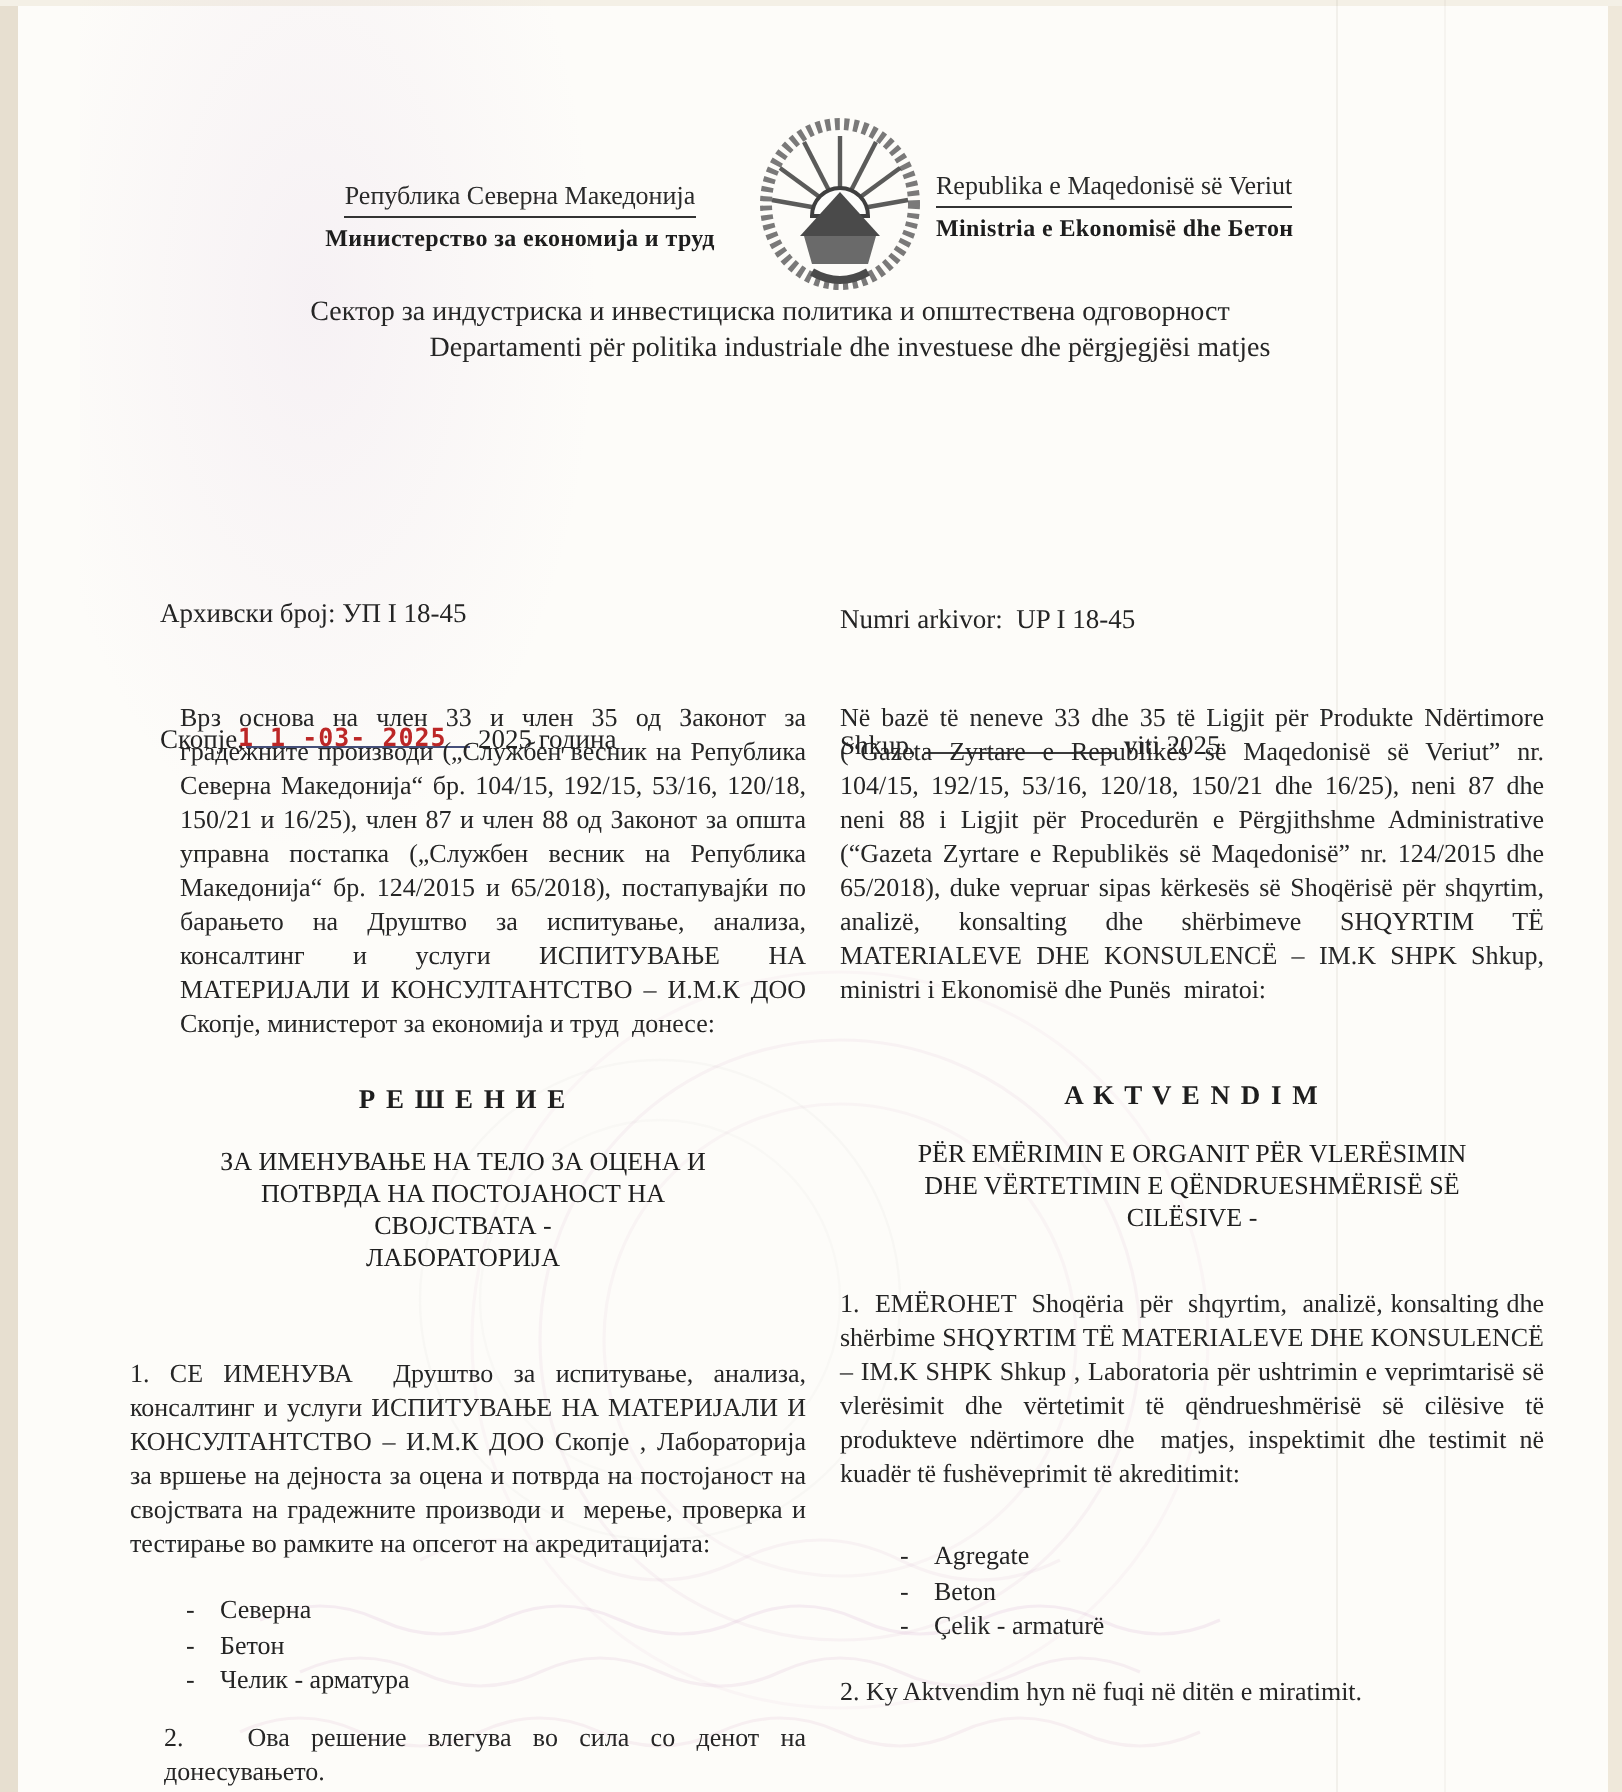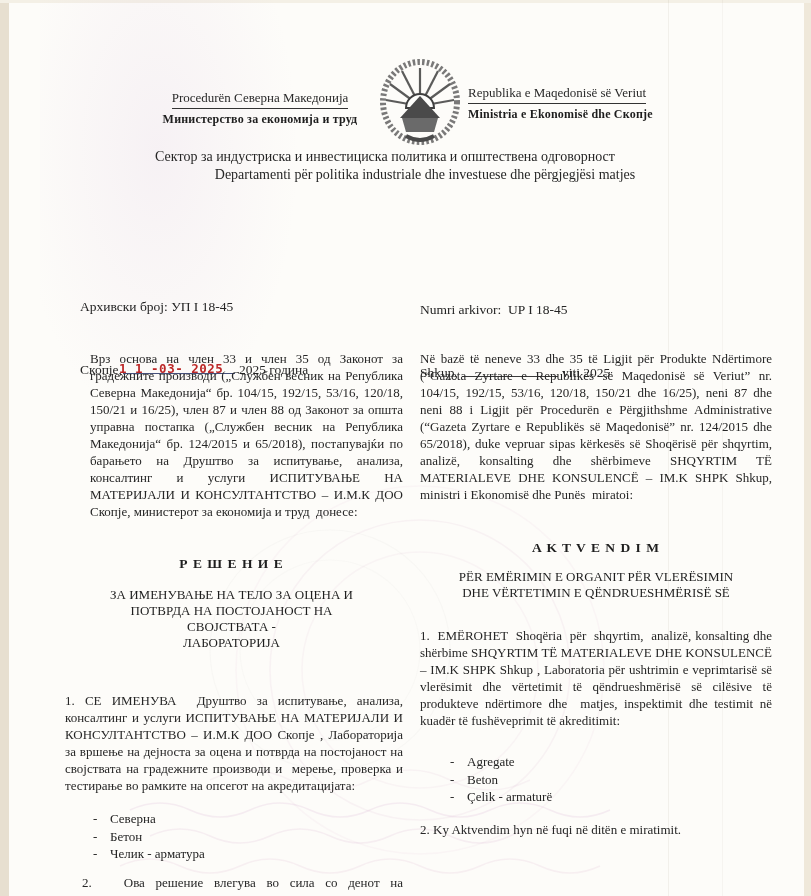--- a/index.html
+++ b/index.html
@@ -55,21 +55,21 @@
   .blank-line { display: inline-block; width: 96px; border-bottom: 1.2px solid #3a3a3a; height: 13px; margin: 0 4px; }
 
   
   .body-cols { position: absolute; left: 60px; top: 350px; width: 712px; display: flex; gap: 17px; }
   .col-mk { width: 343px; flex: none; }
   .col-sq { width: 352px; flex: none; }
   .para { font-size: 13px; line-height: 17px; text-align: justify; white-space: pre-wrap; color: #262626; }
   .col-mk .intro { margin-left: 30px; }
   .title { text-align: center; font-weight: bold; font-size: 13.5px; letter-spacing: 1px; white-space: pre-wrap; color: #1e1e1e; }
   .subtitle { text-align: center; font-weight: normal; font-size: 13px; line-height: 16px; color: #1e1e1e; }
-  .col-mk .title { margin-top: 36px; }
+  .col-mk .title { margin-top: 22px; }
   .col-sq .title { margin-top: 37px; }
   .col-mk .subtitle { margin-top: 15px; }
   .col-sq .subtitle { margin-top: 13px; }
   .col-mk .item1 { margin-top: 41px; margin-left: 5px; }
   .col-sq .item1 { margin-top: 26px; }
   .list { margin-top: 17px; font-size: 13px; line-height: 17.5px; }
   .col-mk .list { margin-left: 33px; margin-top: 16px; }
   .col-sq .list { margin-left: 30px; margin-top: 24px; }
   .li { display: flex; }
   .li .dash { width: 17px; flex: none; }
@@ -99,21 +99,21 @@
       <path d="M120 300 q40 -20 80 0 t80 0 t80 0 t80 0" opacity="0.10"></path>
     </g>
     <g fill="none" stroke="#9a9a9a" stroke-width="1.2">
       <circle cx="240" cy="170" r="120" opacity="0.05"></circle>
       <circle cx="240" cy="170" r="90" opacity="0.04"></circle>
     </g>
   </svg>
 
   <div class="hdr-left">
     <div class="hdr-small">
-      <span class="u">Procedurën Северна Македонија</span>
+      <span class="u">Република Северна Македонија</span>
     </div>
     <div class="hdr-big">Министерство за економија и труд</div>
   </div>
 
   <svg class="emblem" width="88" height="92" viewBox="0 0 88 92">
     <ellipse cx="44" cy="46" rx="37" ry="40" fill="none" stroke="#4e4e4e" stroke-width="6" stroke-dasharray="2.5 2.2" opacity="0.75"></ellipse>
     <g stroke="#3f3f3f" stroke-width="2.2" opacity="0.85">
       <line x1="44" y1="50" x2="44" y2="12"></line>
       <line x1="44" y1="50" x2="26" y2="15"></line>
       <line x1="44" y1="50" x2="62" y2="15"></line>
@@ -125,21 +125,21 @@
     <path d="M30 52 a14 14 0 0 1 28 0 z" fill="#fdfdfb" stroke="#3f3f3f" stroke-width="2"></path>
     <polygon points="24,62 44,40 64,62" fill="#4a4a4a"></polygon>
     <path d="M26 62 h36 l-4 14 h-28 z" fill="#5a5a5a" opacity="0.9"></path>
     <path d="M30 80 q14 8 28 0" fill="none" stroke="#4a4a4a" stroke-width="4"></path>
   </svg>
 
   <div class="hdr-right">
     <div class="hdr-small">
       <span class="u">Republika e Maqedonisë së Veriut</span>
     </div>
-    <div class="hdr-big">Ministria e Ekonomisë dhe Скопје</div>
+    <div class="hdr-big">Ministria e Ekonomisë dhe Бетон</div>
   </div>
 
   <div class="dept">
     <div>Сектор за индустриска и инвестициска политика и општествена одговорност</div>
     <div class="l2">Departamenti për politika industriale dhe investuese dhe përgjegjësi matjes</div>
   </div>
 
   <div class="arch arch-mk">
     <div>Архивски број: УП I 18-45</div>
     <div><span>Скопје,</span><span class="stamp-line"><span class="stamp">1 1 -03- 2025</span></span><span>2025 година</span></div>
@@ -178,20 +178,21 @@
       </div>
       <div class="para item2">2.   Ова решение влегува во сила со денот на донесувањето.</div>
     </div>
 
     <div class="col-sq">
       <div class="para intro">Në bazë të neneve 33 dhe 35 të Ligjit për Produkte Ndërtimore (“Gazeta Zyrtare e Republikës së Maqedonisë së Veriut” nr. 104/15, 192/15, 53/16, 120/18, 150/21 dhe 16/25), neni 87 dhe neni 88 i Ligjit për Procedurën e Përgjithshme Administrative (“Gazeta Zyrtare e Republikës së Maqedonisë” nr. 124/2015 dhe 65/2018), duke vepruar sipas kërkesës së Shoqërisë për shqyrtim, analizë, konsalting dhe shërbimeve SHQYRTIM TË MATERIALEVE DHE KONSULENCË – IM.K SHPK Shkup, ministri i Ekonomisë dhe Punës  miratoi:</div>
       <div class="title">A K T V E N D I M</div>
       <div class="subtitle">
         <div>PËR EMËRIMIN E ORGANIT PËR VLERËSIMIN</div>
         <div>DHE VËRTETIMIN E QËNDRUESHMËRISË SË</div>
+        <div>CILËSIVE -</div>
       </div>
       <div class="para item1">1.  EMËROHET  Shoqëria  për  shqyrtim,  analizë, konsalting dhe shërbime SHQYRTIM TË MATERIALEVE DHE KONSULENCË – IM.K SHPK Shkup , Laboratoria për ushtrimin e veprimtarisë së vlerësimit dhe vërtetimit të qëndrueshmërisë së cilësive të produkteve ndërtimore dhe  matjes, inspektimit dhe testimit në kuadër të fushëveprimit të akreditimit:</div>
       <div class="list">
         <div class="li">
             <span class="dash">-</span>
             <span>Agregate</span>
           </div>
         <div class="li">
             <span class="dash">-</span>
             <span>Beton</span>

